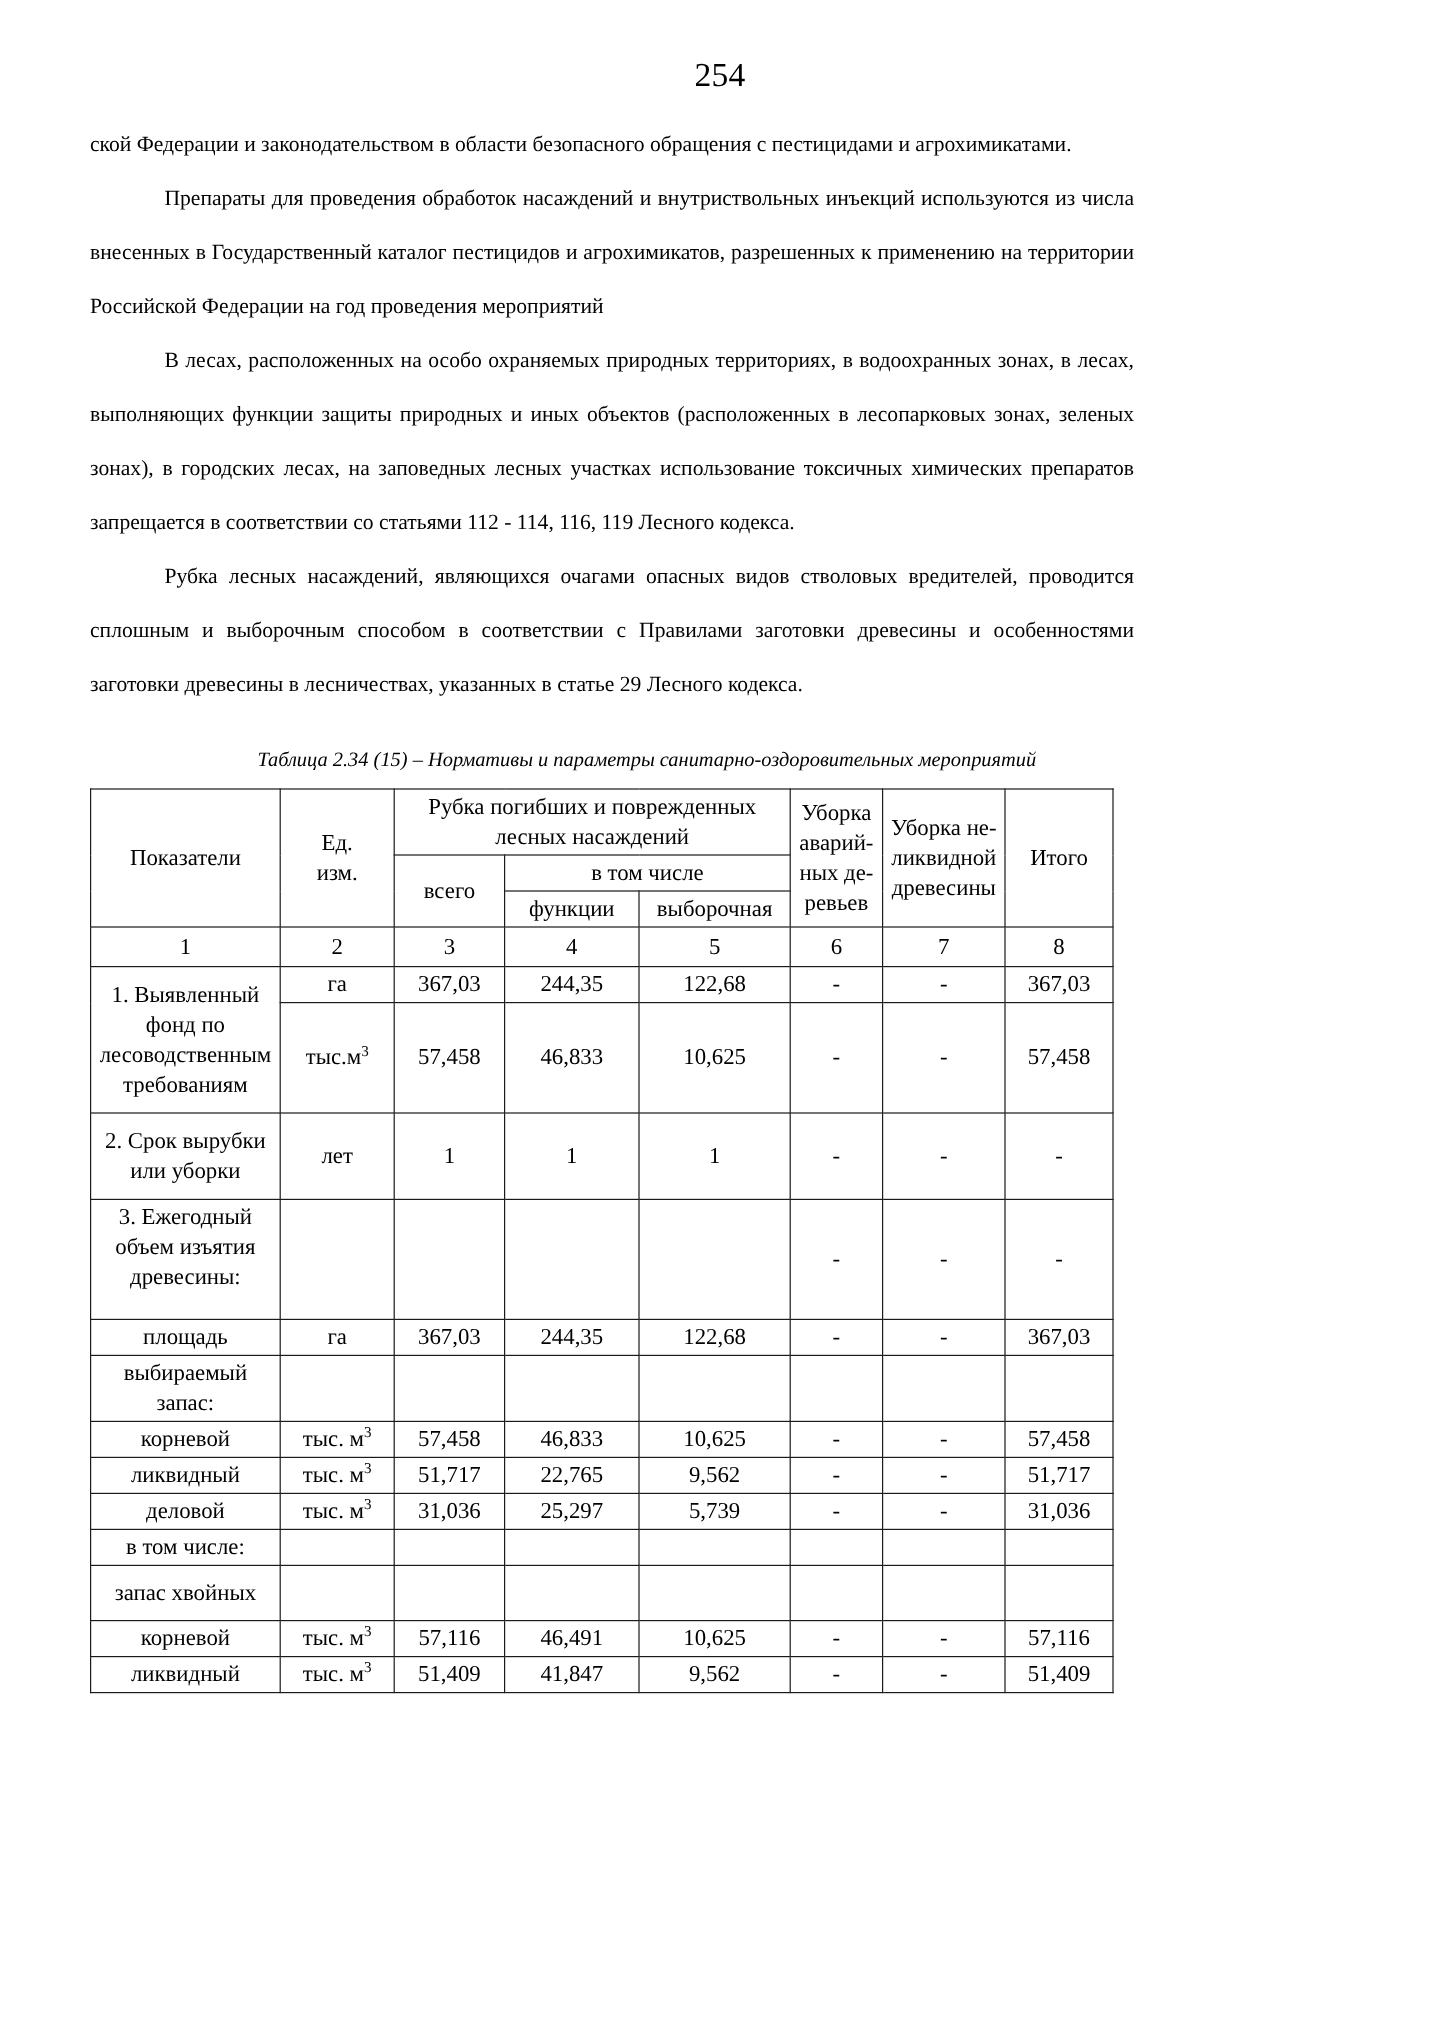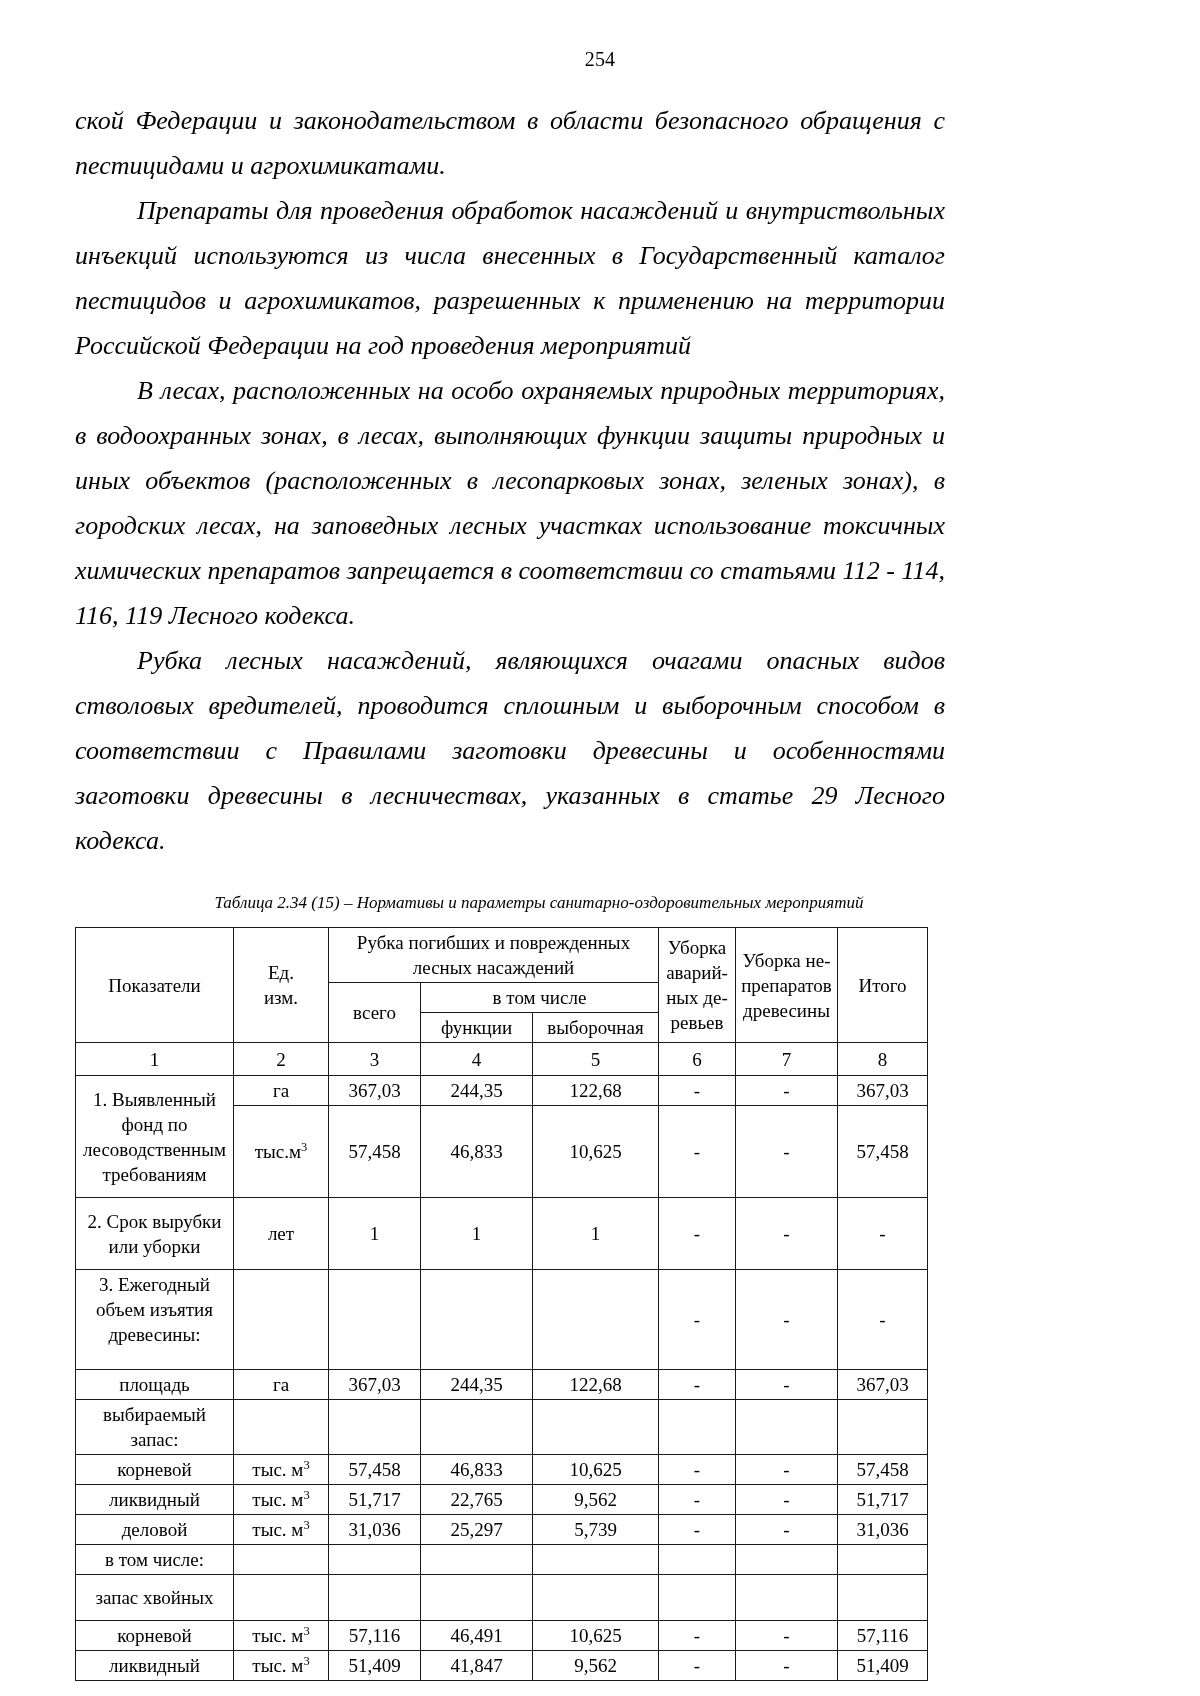--- a/index.html
+++ b/index.html
@@ -21,37 +21,36 @@
     height: 1696px;
     padding: 0;
     box-sizing: border-box;
   }
   .page-number {
     position: absolute;
     top: 48px;
     left: 0;
     width: 1200px;
     text-align: center;
-    font-size: 20px;
+    font-size: 28px;
     letter-spacing: 0.2px;
   }
   .content {
     position: absolute;
     top: 98px;
     left: 75px;
     width: 870px;
   }
   p.body-par {
     margin: 0 0 0 0;
-    font-size: 26px;
+    font-size: 18px;
     line-height: 45px;
     text-align: justify;
     text-indent: 0;
     hyphens: manual;
-    font-style: italic;
   }
   p.indent {
     text-indent: 62px;
   }
   .caption {
     margin-top: 24px;
     font-size: 17px;
     font-style: italic;
     line-height: 31px;
     text-align: center;
@@ -141,21 +140,21 @@
             <span>лесных насаждений</span>
           </td>
           <td rowspan="3">
             <span>Уборка</span><br>
             <span>аварий-</span><br>
             <span>ных де-</span><br>
             <span>ревьев</span>
           </td>
           <td rowspan="3">
             <span>Уборка не-</span><br>
-            <span>препаратов</span><br>
+            <span>ликвидной</span><br>
             <span>древесины</span>
           </td>
           <td rowspan="3">Итого</td>
         </tr>
         <tr>
           <td rowspan="2">всего</td>
           <td colspan="2">в том числе</td>
         </tr>
         <tr>
           <td>функции</td>

